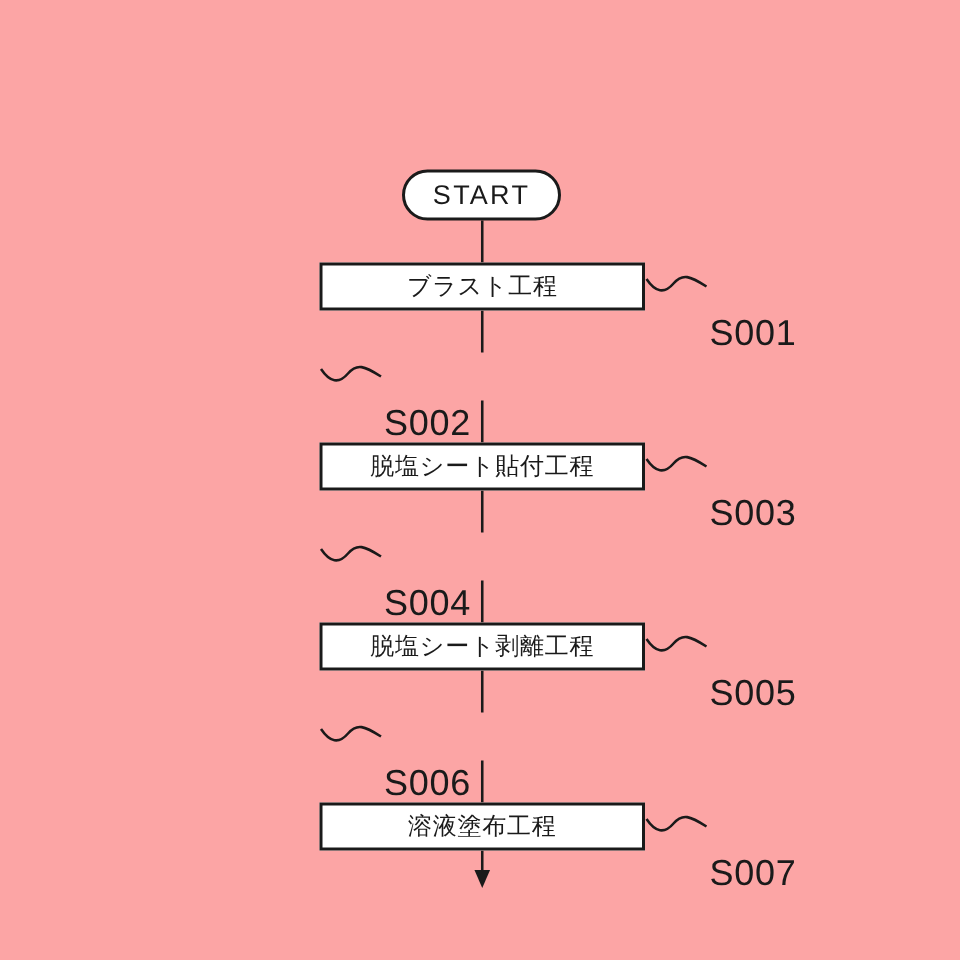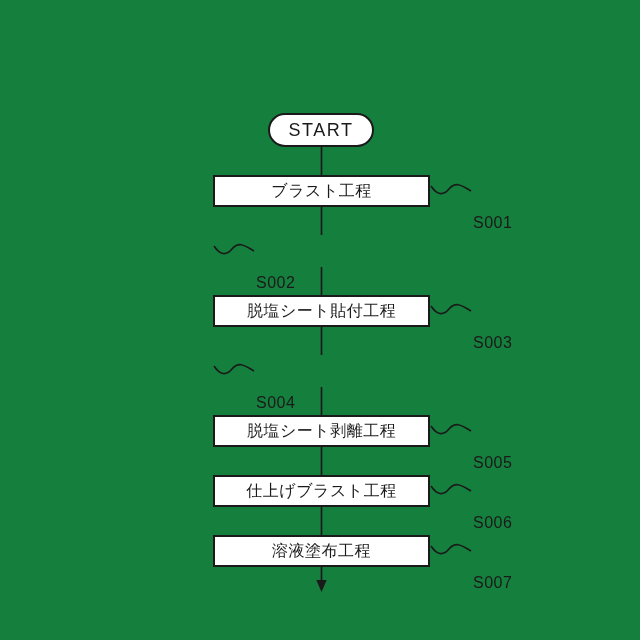--- a/index.html
+++ b/index.html
@@ -1,20 +1,20 @@
 <!DOCTYPE html>
 <html><head>
 <meta charset="utf-8">
 <style>
   html, body { margin: 0; padding: 0; background: #ffffff; }
   .canvas {
     position: relative;
     width: 640px;
     height: 640px;
-    background: #15803d;
+    background: #fca5a5;
     font-family: "Liberation Sans", "DejaVu Sans", sans-serif;
     color: #1a1a1a;
     overflow: hidden;
   }
   .overlay {
     position: absolute;
     left: 0; top: 0;
     width: 640px; height: 640px;
     pointer-events: none;
   }
@@ -47,21 +47,21 @@
     display: flex;
     align-items: center;
     justify-content: center;
     font-size: 16px;
     letter-spacing: 0.5px;
   }
   .squiggle { flex: none; width: 42px; height: 32px; display: block; }
   .sid {
     display: flex;
     align-items: center;
-    font-size: 16px;
+    font-size: 24px;
     letter-spacing: 0.5px;
     padding-left: 1px;
     white-space: nowrap;
     margin-top: 48px;
   }
 </style>
 </head>
 <body>
 
 <div class="canvas">
@@ -113,23 +113,20 @@
     <div class="box">
       <span>脱塩シート剥離工程</span>
     </div>
     <svg class="squiggle" viewBox="0 0 42 32">
         <path d="M1,11 C7,20 13,21 19,14 S30,9 41,16" fill="none" stroke="#1a1a1a" stroke-width="1.7"></path>
       </svg>
     <div class="sid">S005</div>
   </div>
 
   <div class="step" style="top:475px">
-    <div class="box">
-      <span>仕上げブラスト工程</span>
-    </div>
     <svg class="squiggle" viewBox="0 0 42 32">
         <path d="M1,11 C7,20 13,21 19,14 S30,9 41,16" fill="none" stroke="#1a1a1a" stroke-width="1.7"></path>
       </svg>
     <div class="sid">S006</div>
   </div>
 
   <div class="step" style="top:535px">
     <div class="box">
       <span>溶液塗布工程</span>
     </div>

